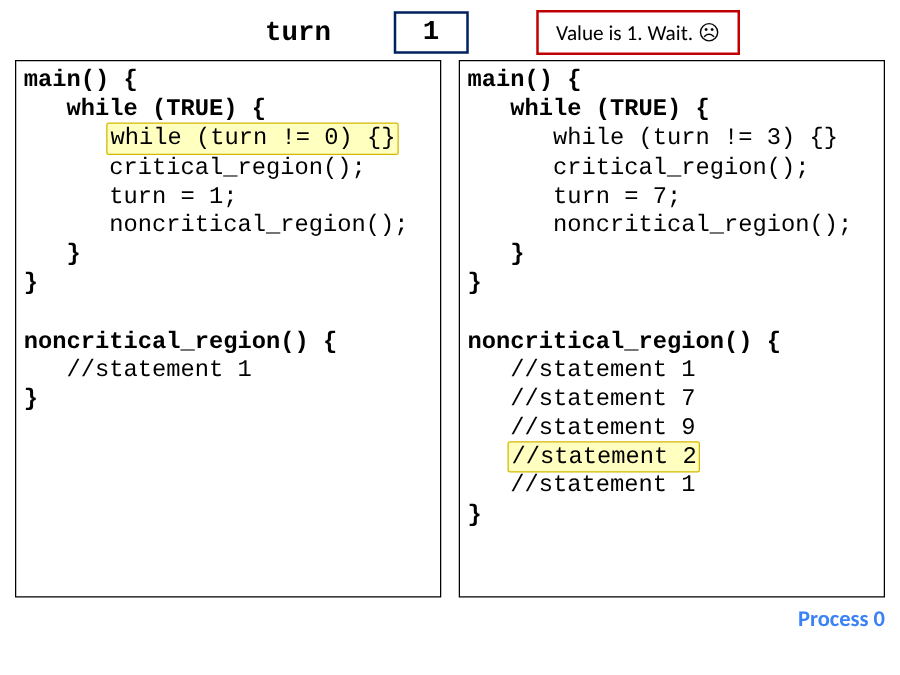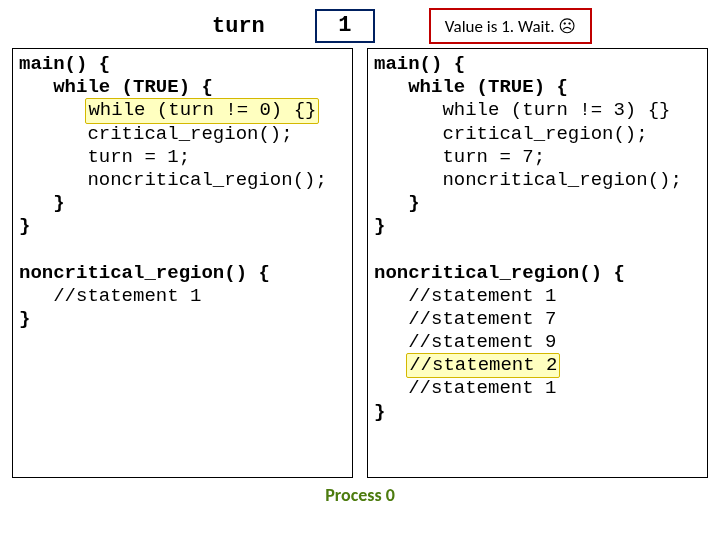--- a/index.html
+++ b/index.html
@@ -68,25 +68,25 @@
     display: inline-block;
     margin: -1px -2px;
     padding: 0px 2px;
   }
   .footer {
     display: flex;
     margin-top: 6px;
   }
   .footer > div {
     flex: 1;
-    text-align: center;
+    text-align: right;
     font-family: "Calibri", Arial, sans-serif;
     font-size: 18px;
     font-weight: bold;
-    color: #4d7c0f;
+    color: #3b82f6;
   }
 </style>
 </head>
 <body>
 
 <div class="top-row">
   <span class="turn-label">turn</span>
   <div class="turn-box">1</div>
   <div class="value-box">Value is 1. Wait. ☹</div>
 </div>

